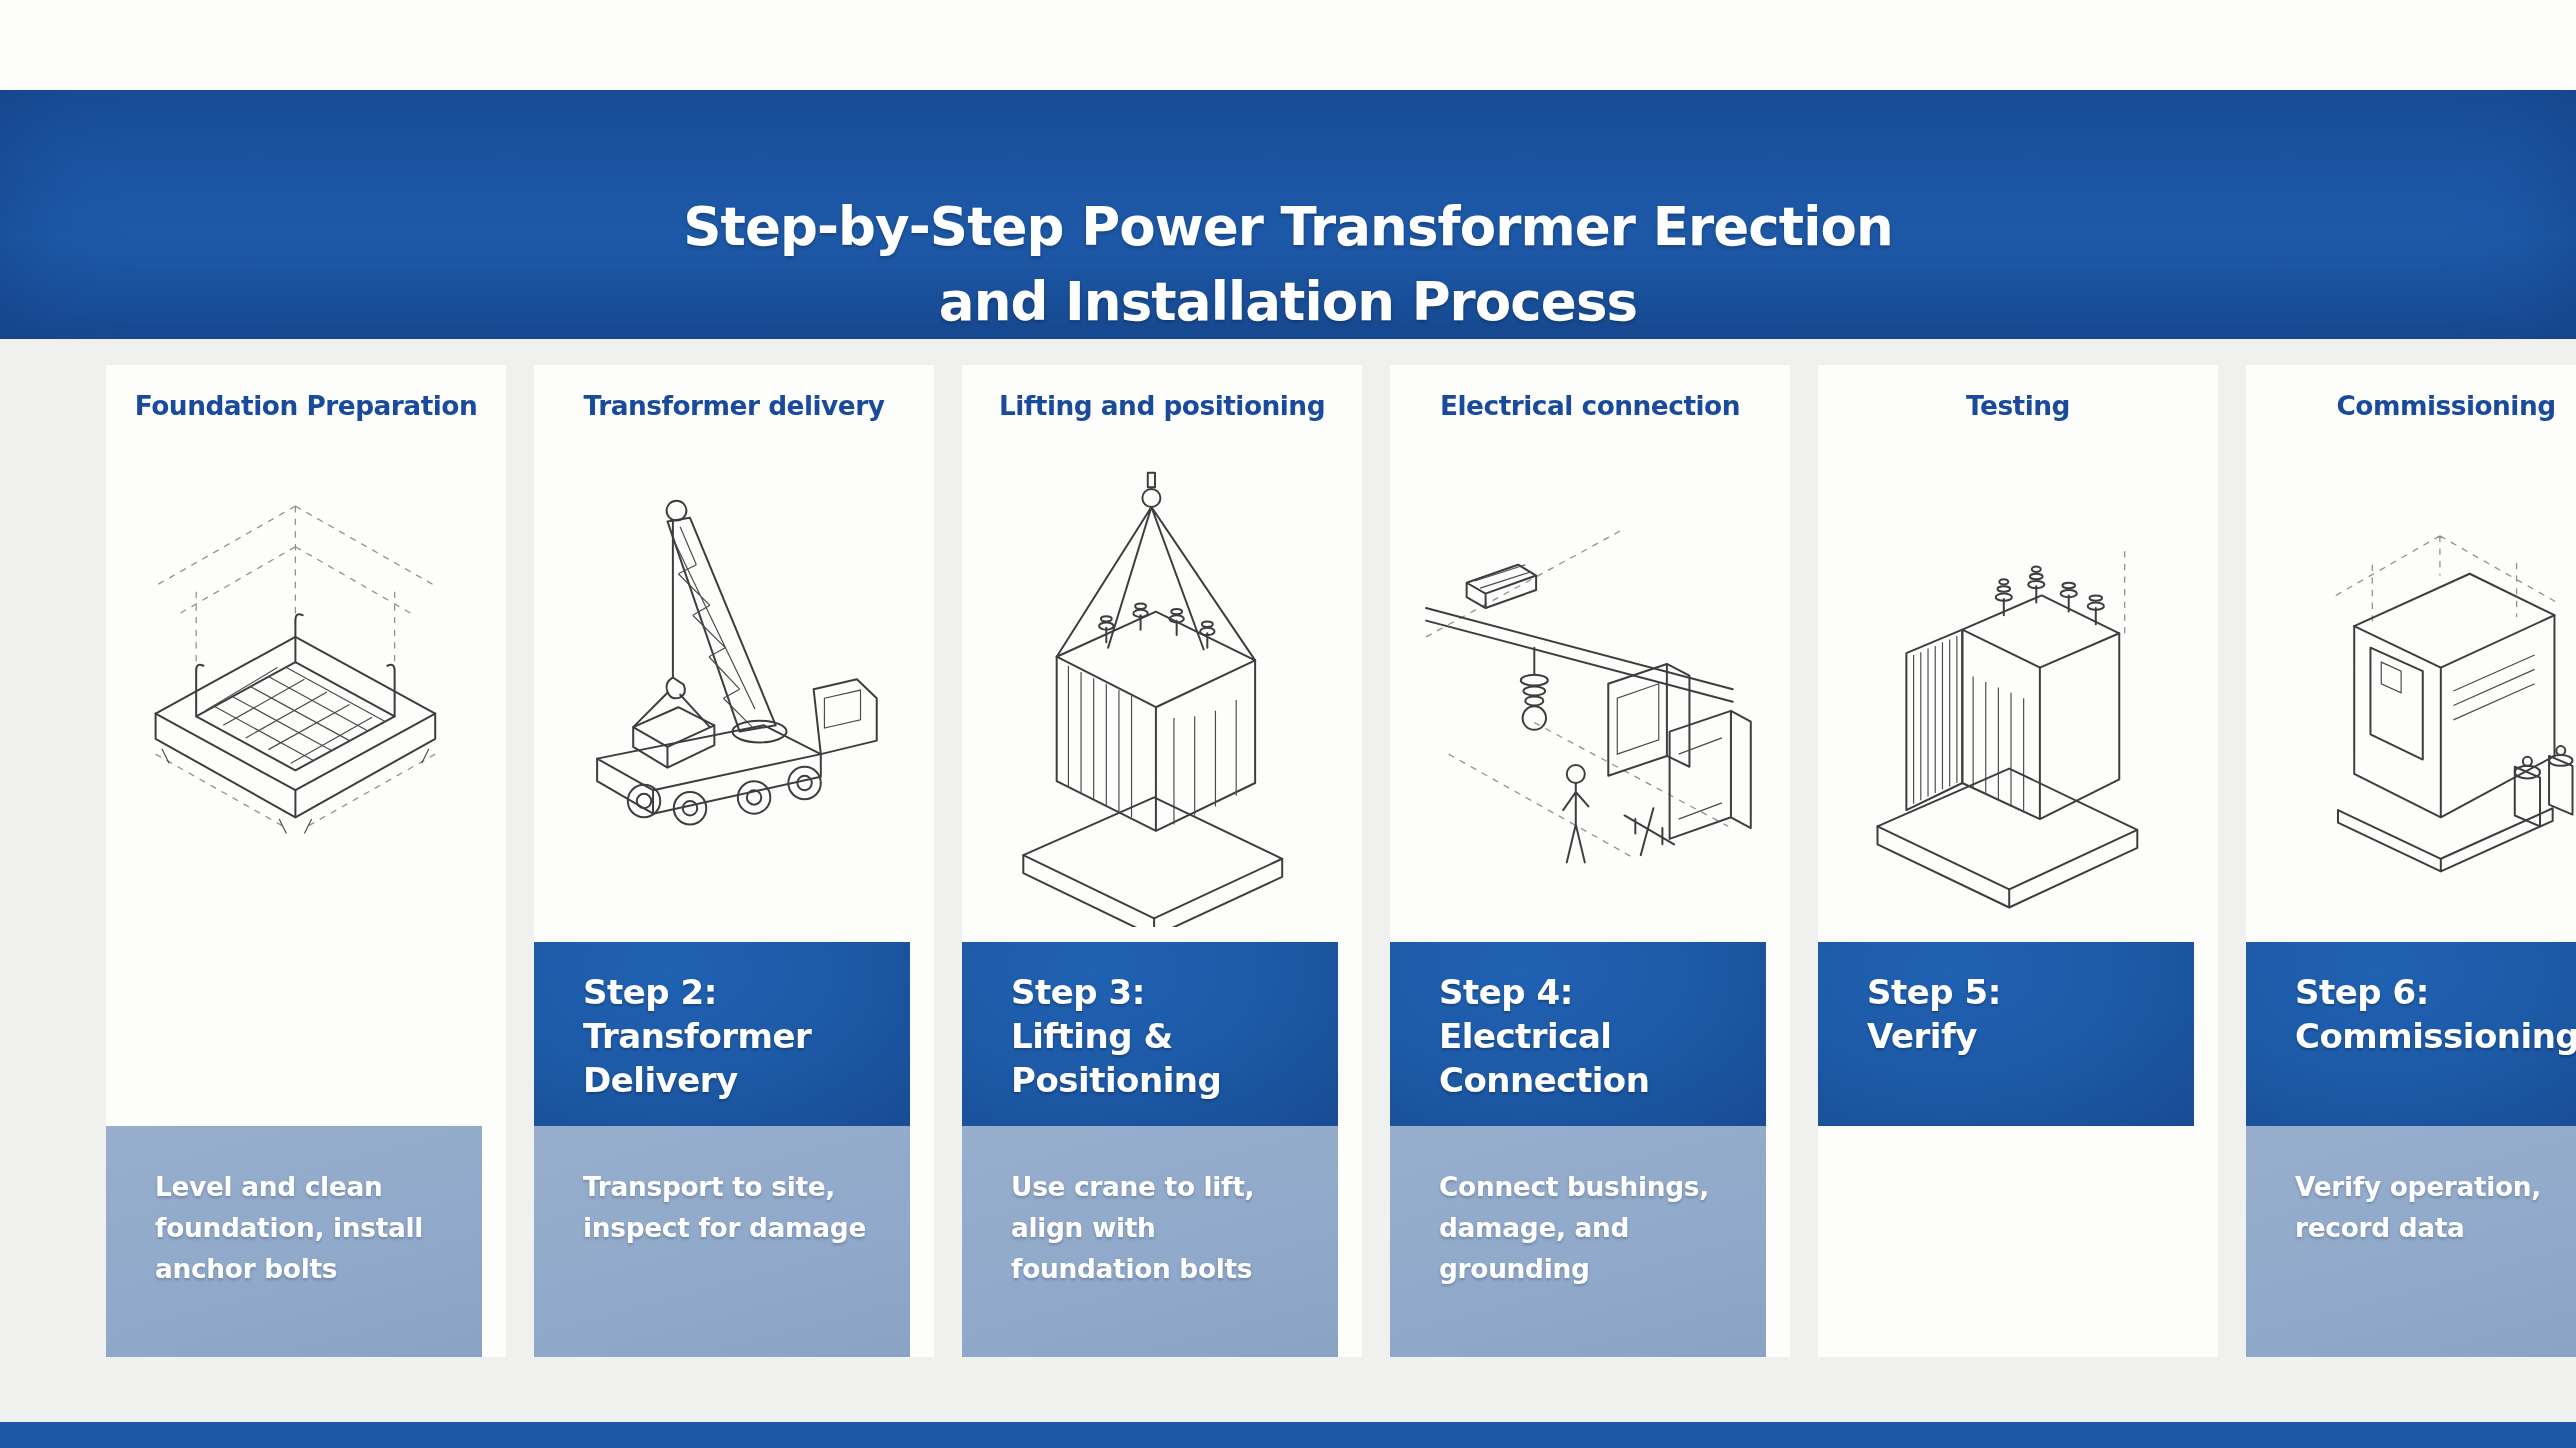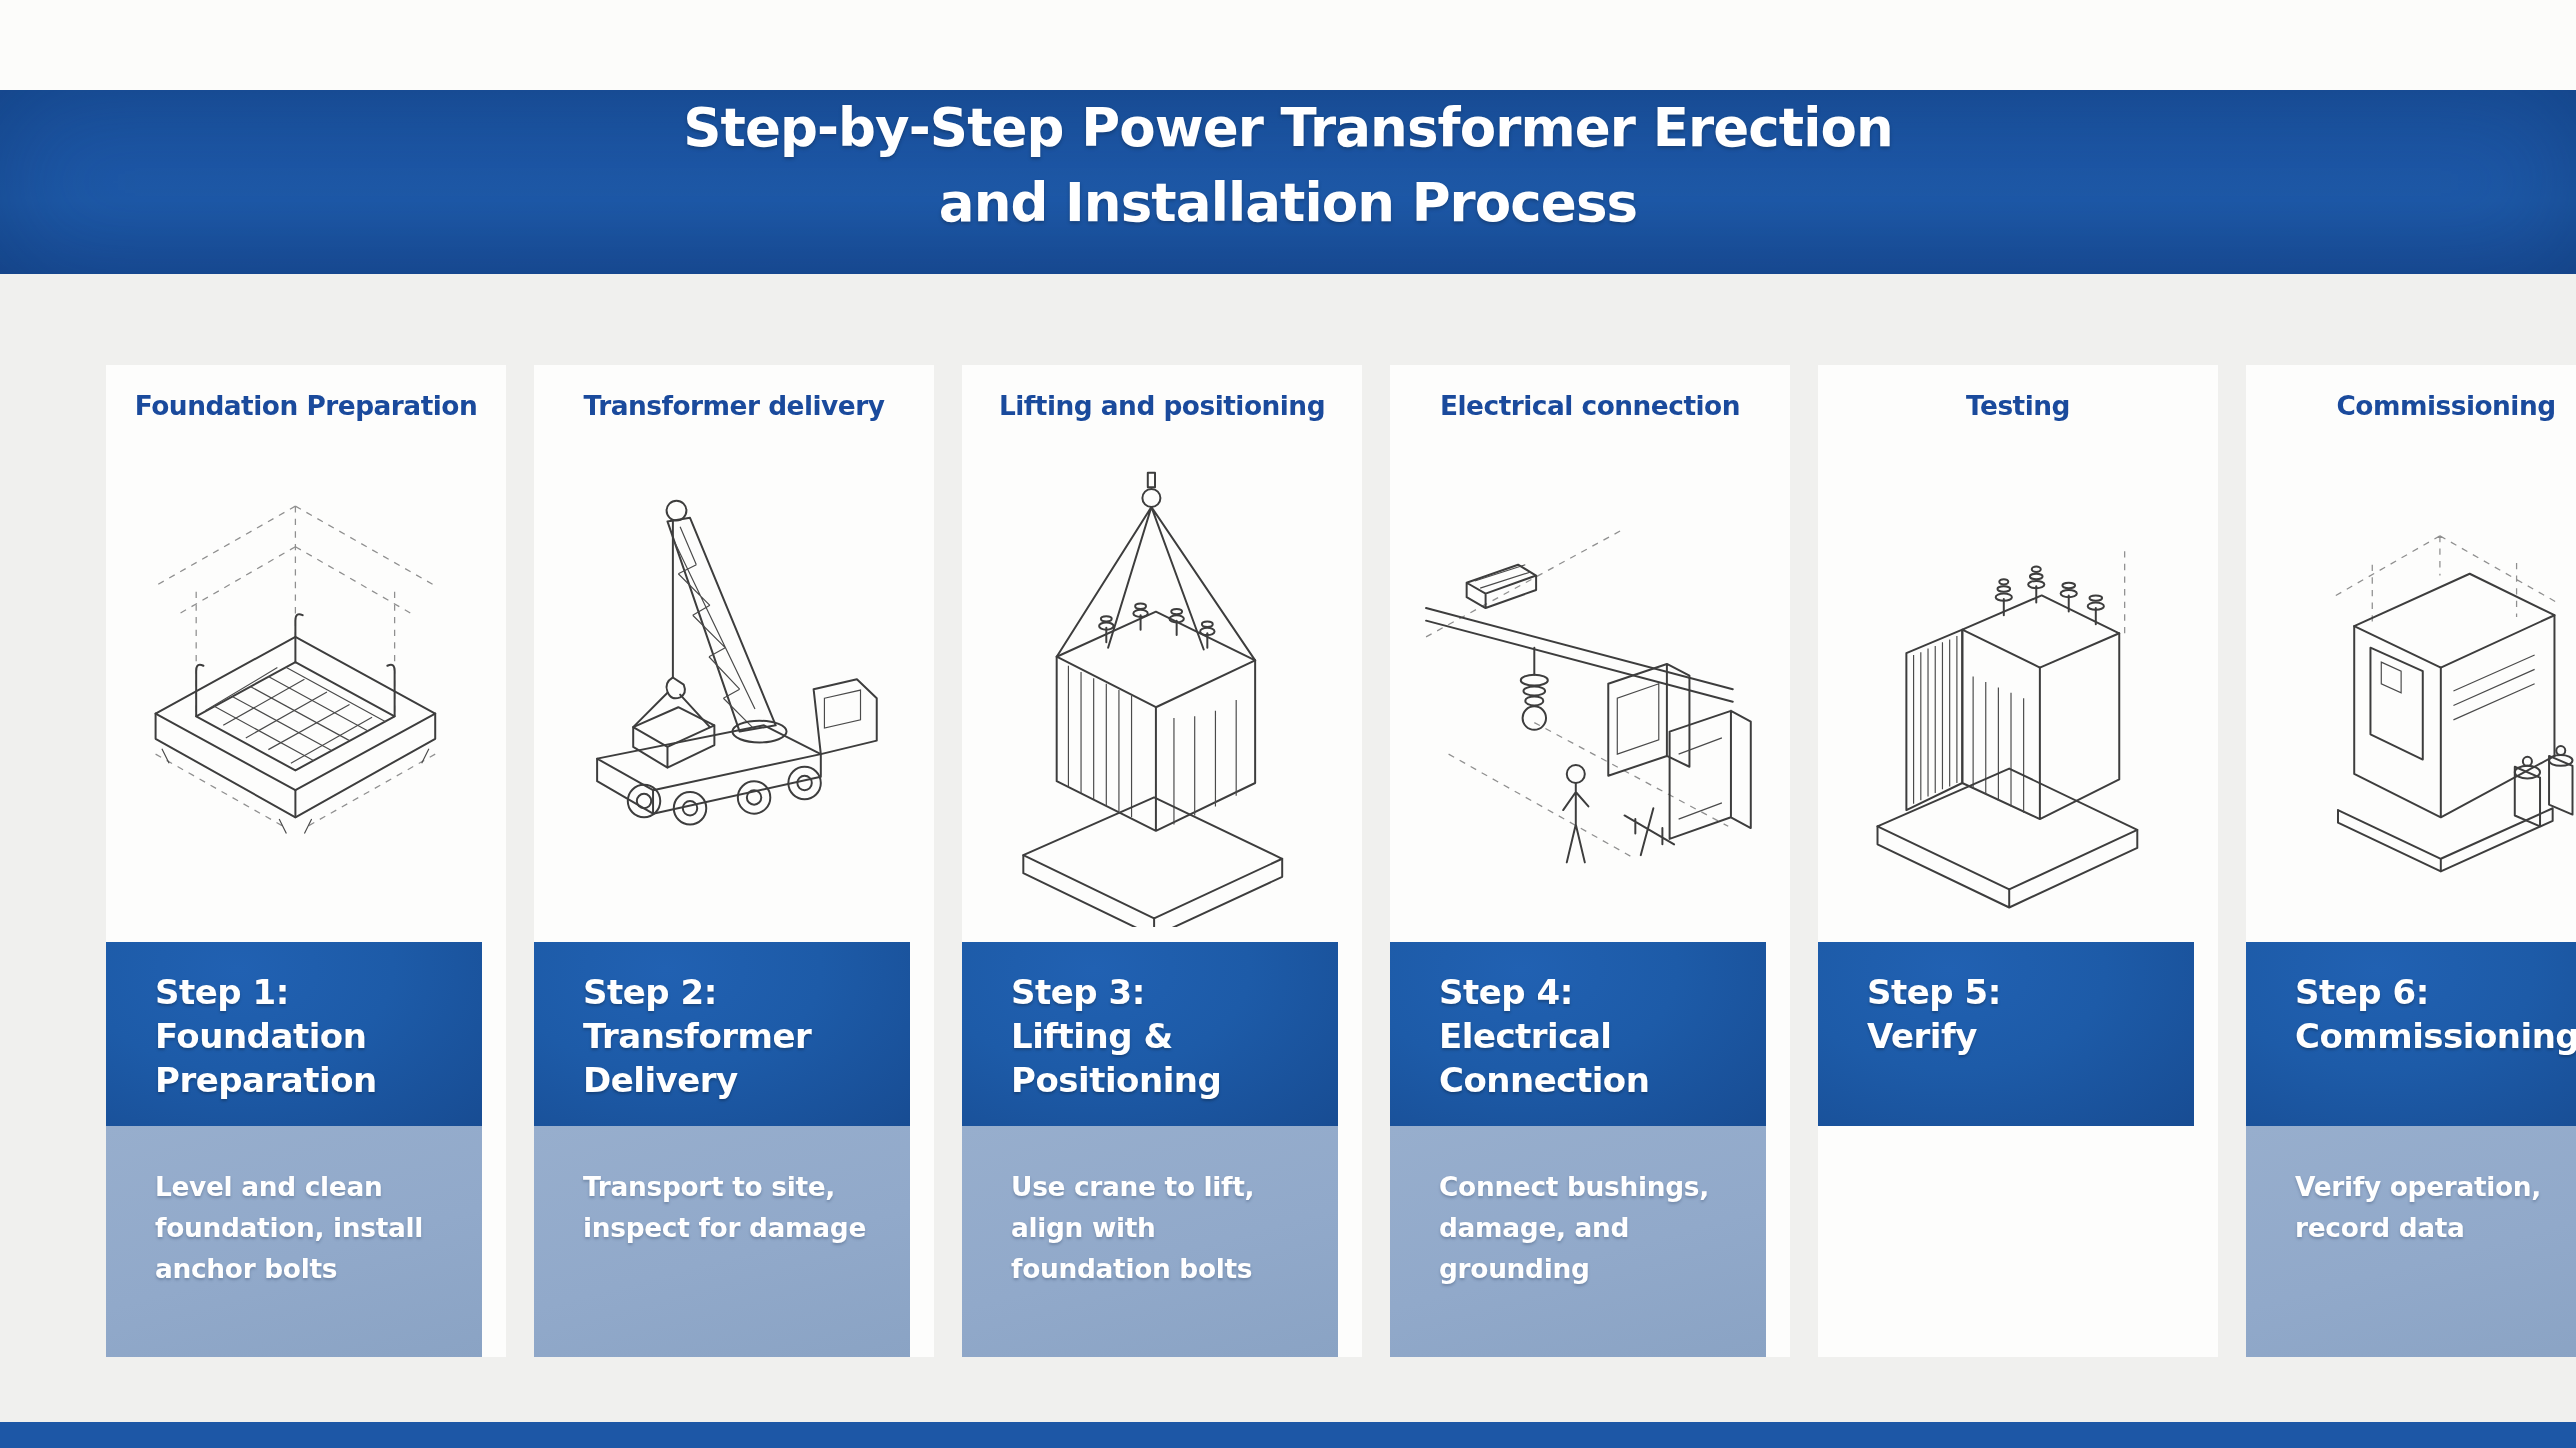--- a/index.html
+++ b/index.html
@@ -17,24 +17,24 @@
     font-family:"DejaVu Sans","Liberation Sans",sans-serif;
     background:var(--page-bg);
     position:relative;overflow:hidden;
   }
   .page{position:absolute;inset:0;background:var(--page-bg);}
   .top-strip{
     position:absolute;left:0;top:0;width:2576px;height:90px;
     background:#fcfcfa;
   }
   .banner{
-    position:absolute;left:0;top:90px;width:2576px;height:184px;
+    position:absolute;left:0;top:90px;width:2576px;height:249px;
     background:linear-gradient(180deg,#1b53a0 0%,var(--banner-blue) 40%,#1e5aa9 60%,#1a4f9b 100%);
     box-shadow:inset 0 0 113px rgba(10,40,90,0.35);
-    display:flex;flex-direction:column;align-items:center;justify-content:flex-start;
+    display:flex;flex-direction:column;align-items:center;justify-content:flex-end;
   }
   .banner-title{
     color:#ffffff;font-weight:bold;font-size:53px;line-height:75px;
     letter-spacing:-0.9px;text-align:center;
     text-shadow:0 1.9px 3.8px rgba(0,0,0,0.25);
     white-space:pre-line;
   }
   .columns{
     position:absolute;left:106px;top:365px;width:2395px;height:992px;
     display:flex;gap:28px;
@@ -109,25 +109,20 @@
           <path class="ln" d="M45,285 L45,313 L200,400 L355,313 L355,285"></path>
           <path class="ln" d="M200,370 L200,400"></path>
           <g class="lnthin">
             <path d="M110,277 L220,337 M130,266 L240,326 M150,255 L260,315 M170,244 L280,304 M190,234 L300,294"></path>
             <path d="M180,234 L100,282 M210,247 L120,298 M235,261 L145,312 M260,275 L170,325 M285,289 L195,340"></path>
           </g>
           <path class="ln" d="M90,288 L90,238 q0,-10 8,-6 M310,288 L310,238 q0,-10 -8,-6 M200,228 L200,182 q0,-10 8,-6"></path>
           <path class="dash" d="M45,330 L190,412 M355,330 L210,412"></path>
           <path class="lnthin" d="M52,324 L60,340 M182,402 L190,418 M348,324 L340,340 M218,402 L210,418"></path>
         </svg>
-      </div>
-      <div class="step-title-block">
-        <div class="step-title">Step 1:
-Foundation
-Preparation</div>
       </div>
       <div class="step-desc-block">
         <div class="step-desc">Level and clean
 foundation, install
 anchor bolts</div>
       </div>
     </div>
 
     <div class="col">
       <div class="col-header">Transformer delivery</div>

